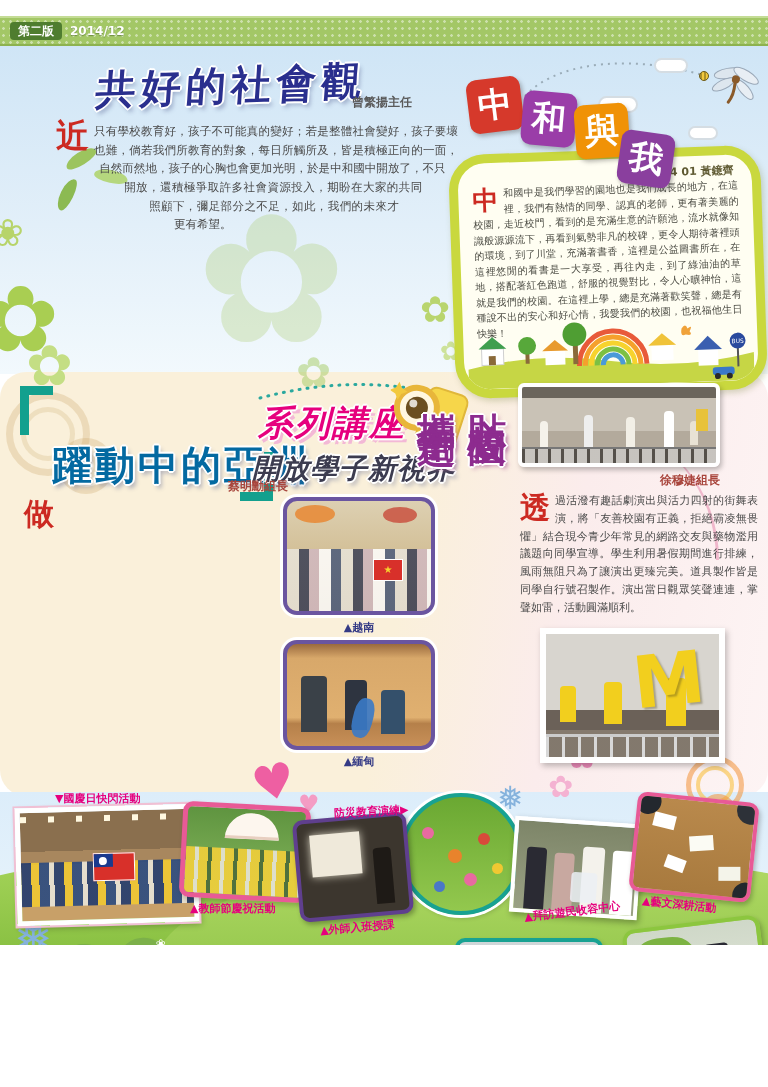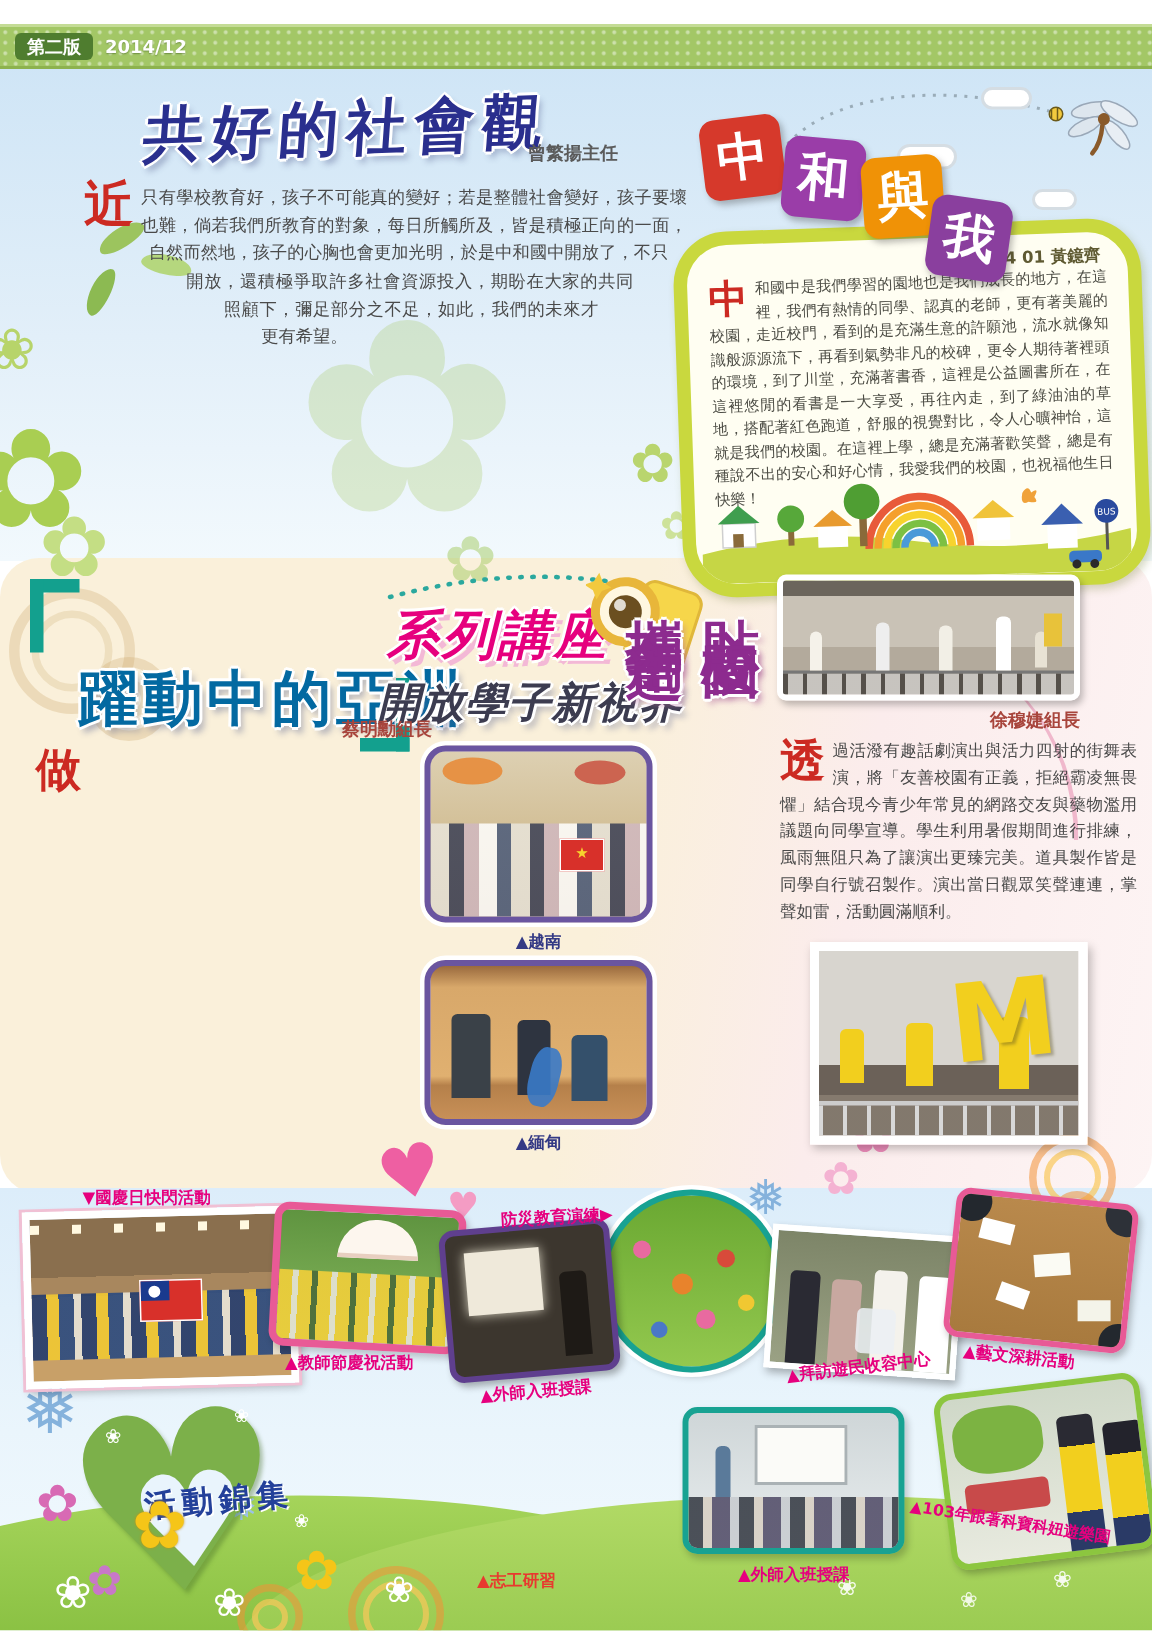--- a/index.html
+++ b/index.html
@@ -1,16 +1,16 @@
 <!DOCTYPE html>
 <html><head>
 <meta charset="utf-8">
 <style>
   html,body{margin:0;padding:0;background:#fff;}
-  #page{position:relative;width:768px;height:1087px;overflow:hidden;
+  #page{position:relative;width:768px;height:945px;overflow:hidden;
         font-family:"DejaVu Sans",sans-serif;background:#fff;}
   .abs{position:absolute;}
   .nosel{user-select:none;}
   
   #topbar{position:absolute;left:0;top:16px;width:768px;height:26px;
     background-color:#a3c766;
     background-image:radial-gradient(rgba(255,255,255,.45) 1px,transparent 1.6px);
     background-size:7px 7px;border-top:2px solid #c4dc96;border-bottom:2px solid #8db24e;
     display:flex;align-items:center;z-index:4;}
   .edition-box{margin-left:10px;background:#4f7d2f;border-radius:4px;color:#fff;

